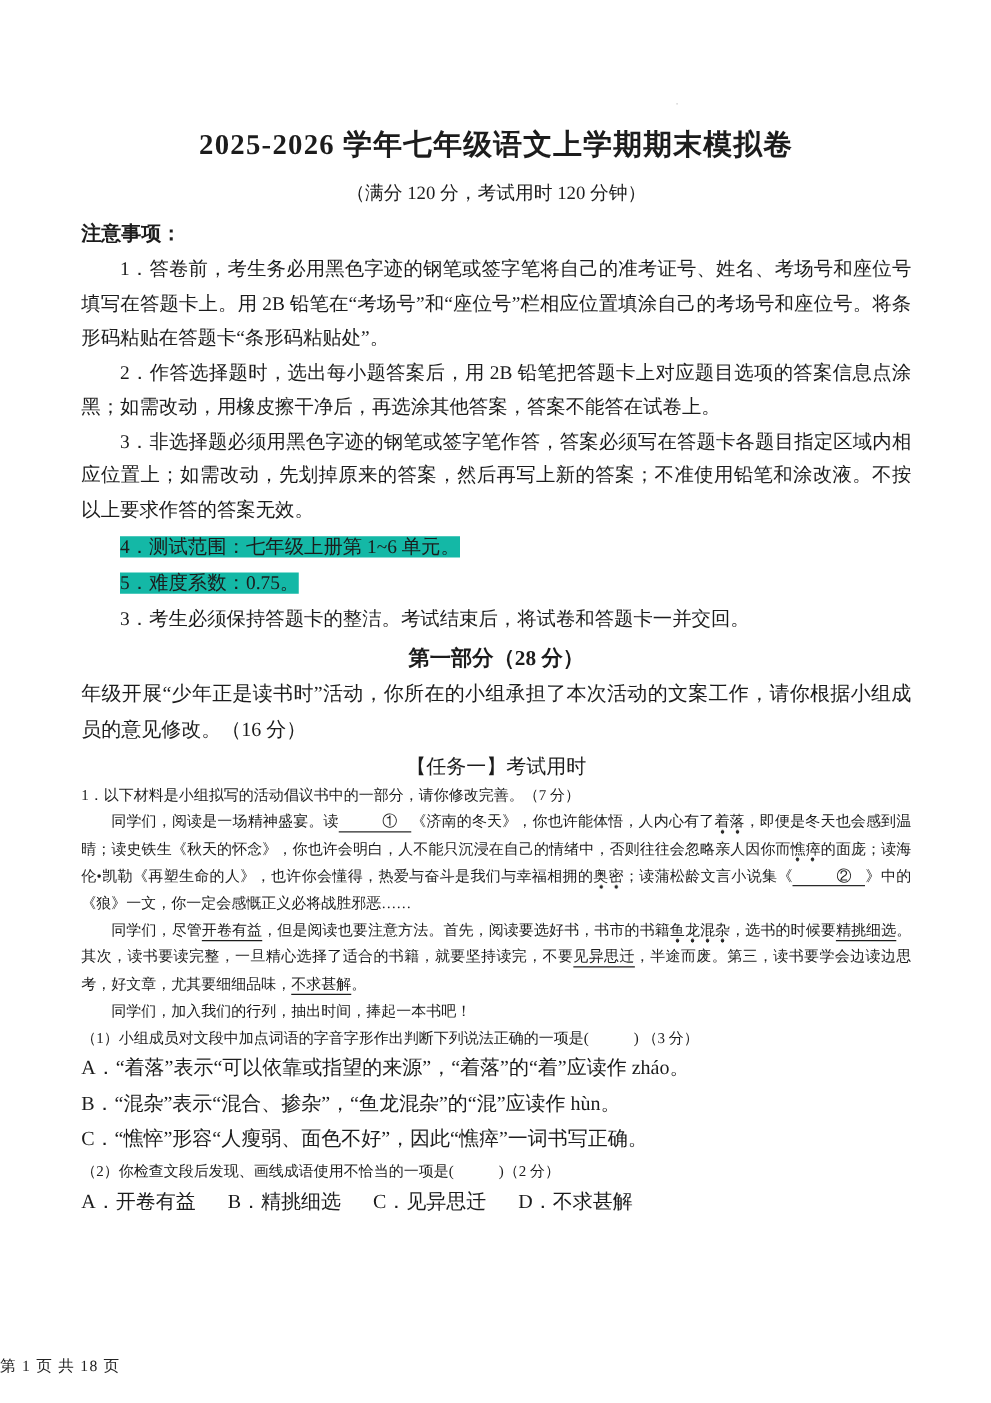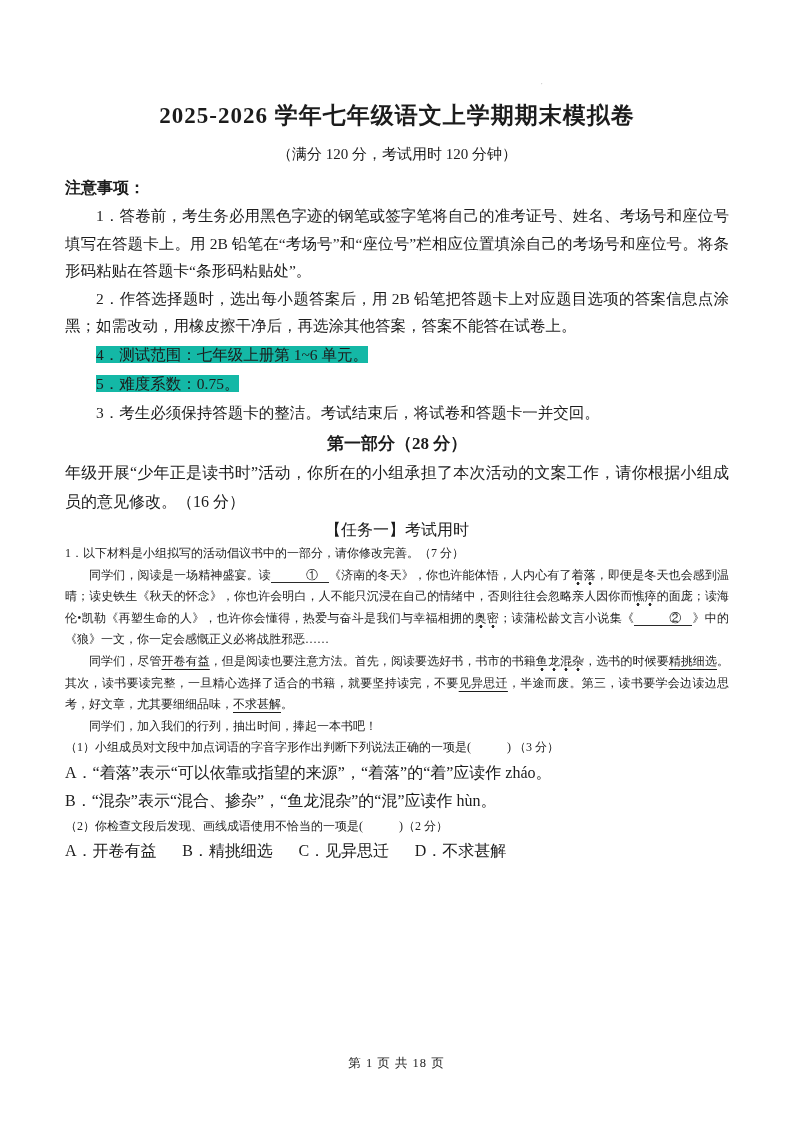--- a/index.html
+++ b/index.html
@@ -52,22 +52,22 @@
     display:inline-block;
     min-width:58px;
     border-bottom:1px solid #2a2a2a;
     text-align:center;
     line-height:1.1;
   }
   .option{font-size:16px;line-height:1.78;margin:0;}
   .options-row{font-size:16px;line-height:1.78;margin:0;}
   .options-row .opt{margin-right:1.6em;}
   .footer{
-    position:absolute;left:0;right:0;bottom:50px;
-    text-align:center;font-size:12.5px;color:#222;
+    position:absolute;left:0;right:0;bottom:20px;
+    text-align:left;font-size:12.5px;color:#222;
     letter-spacing:1px;
   }
   .stray{
     position:absolute;left:540px;top:78px;
     color:#c9c9c9;font-size:10px;
   }
 </style>
 </head>
 <body>
 
@@ -76,20 +76,21 @@
 
   <div class="content">
 
     <h1 class="title">2025-2026 学年七年级语文上学期期末模拟卷</h1>
     <div class="subtitle">（满分 120 分，考试用时 120 分钟）</div>
 
     <p class="notice-heading">注意事项：</p>
 
     <p class="notice">1．答卷前，考生务必用黑色字迹的钢笔或签字笔将自己的准考证号、姓名、考场号和座位号填写在答题卡上。用 2B 铅笔在“考场号”和“座位号”栏相应位置填涂自己的考场号和座位号。将条形码粘贴在答题卡“条形码粘贴处”。</p>
     <p class="notice">2．作答选择题时，选出每小题答案后，用 2B 铅笔把答题卡上对应题目选项的答案信息点涂黑；如需改动，用橡皮擦干净后，再选涂其他答案，答案不能答在试卷上。</p>
+    <p class="notice">3．非选择题必须用黑色字迹的钢笔或签字笔作答，答案必须写在答题卡各题目指定区域内相应位置上；如需改动，先划掉原来的答案，然后再写上新的答案；不准使用铅笔和涂改液。不按以上要求作答的答案无效。</p>
     <p class="notice tight"><span class="hl">4．测试范围：七年级上册第 1~6 单元。</span></p>
     <p class="notice tight"><span class="hl">5．难度系数：0.75。</span></p>
     <p class="notice">3．考生必须保持答题卡的整洁。考试结束后，将试卷和答题卡一并交回。</p>
 
     <p class="part-heading">第一部分（28 分）</p>
 
     <p class="intro">年级开展“少年正是读书时”活动，你所在的小组承担了本次活动的文案工作，请你根据小组成员的意见修改。（16 分）</p>
 
     <p class="task-heading">【任务一】考试用时</p>
 
@@ -99,20 +100,21 @@
       <p><span>同学们，阅读是一场精神盛宴。读</span><span class="blank"><span>①</span></span><span>《济南的冬天》，你也许能体悟，人内心有了</span><span class="dots">着落</span><span>，即便是冬天也会感到温晴；读史铁生《秋天的怀念》，你也许会明白，人不能只沉浸在自己的情绪中，否则往往会忽略亲人因你而</span><span class="dots">憔瘁</span><span>的面庞；读海伦•凯勒《再塑生命的人》，也许你会懂得，热爱与奋斗是我们与幸福相拥的</span><span class="dots">奥密</span><span>；读蒲松龄文言小说集《</span><span class="blank"><span>②</span></span><span>》中的《狼》一文，你一定会感慨正义必将战胜邪恶……</span></p>
 
       <p><span>同学们，尽管</span><span class="ul">开卷有益</span><span>，但是阅读也要注意方法。首先，阅读要选好书，书市的书籍</span><span class="dots">鱼龙混杂</span><span>，选书的时候要</span><span class="ul">精挑细选</span><span>。其次，读书要读完整，一旦精心选择了适合的书籍，就要坚持读完，不要</span><span class="ul">见异思迁</span><span>，半途而废。第三，读书要学会边读边思考，好文章，尤其要细细品味，</span><span class="ul">不求甚解</span><span>。</span></p>
 
       <p>同学们，加入我们的行列，抽出时间，捧起一本书吧！</p>
     </div>
 
     <p class="qstem">（1）小组成员对文段中加点词语的字音字形作出判断下列说法正确的一项是(　　　) （3 分）</p>
     <p class="option">A．“着落”表示“可以依靠或指望的来源”，“着落”的“着”应读作 zháo。</p>
     <p class="option">B．“混杂”表示“混合、掺杂”，“鱼龙混杂”的“混”应读作 hùn。</p>
+    <p class="option">C．“憔悴”形容“人瘦弱、面色不好”，因此“憔瘁”一词书写正确。</p>
 
     <p class="qstem">（2）你检查文段后发现、画线成语使用不恰当的一项是(　　　)（2 分）</p>
     <p class="options-row"><span class="opt">A．开卷有益</span><span class="opt">B．精挑细选</span><span class="opt">C．见异思迁</span><span class="opt">D．不求甚解</span></p>
 
   </div>
 
   <div class="footer">第 1 页 共 18 页</div>
 </div>
 
 </body></html>

